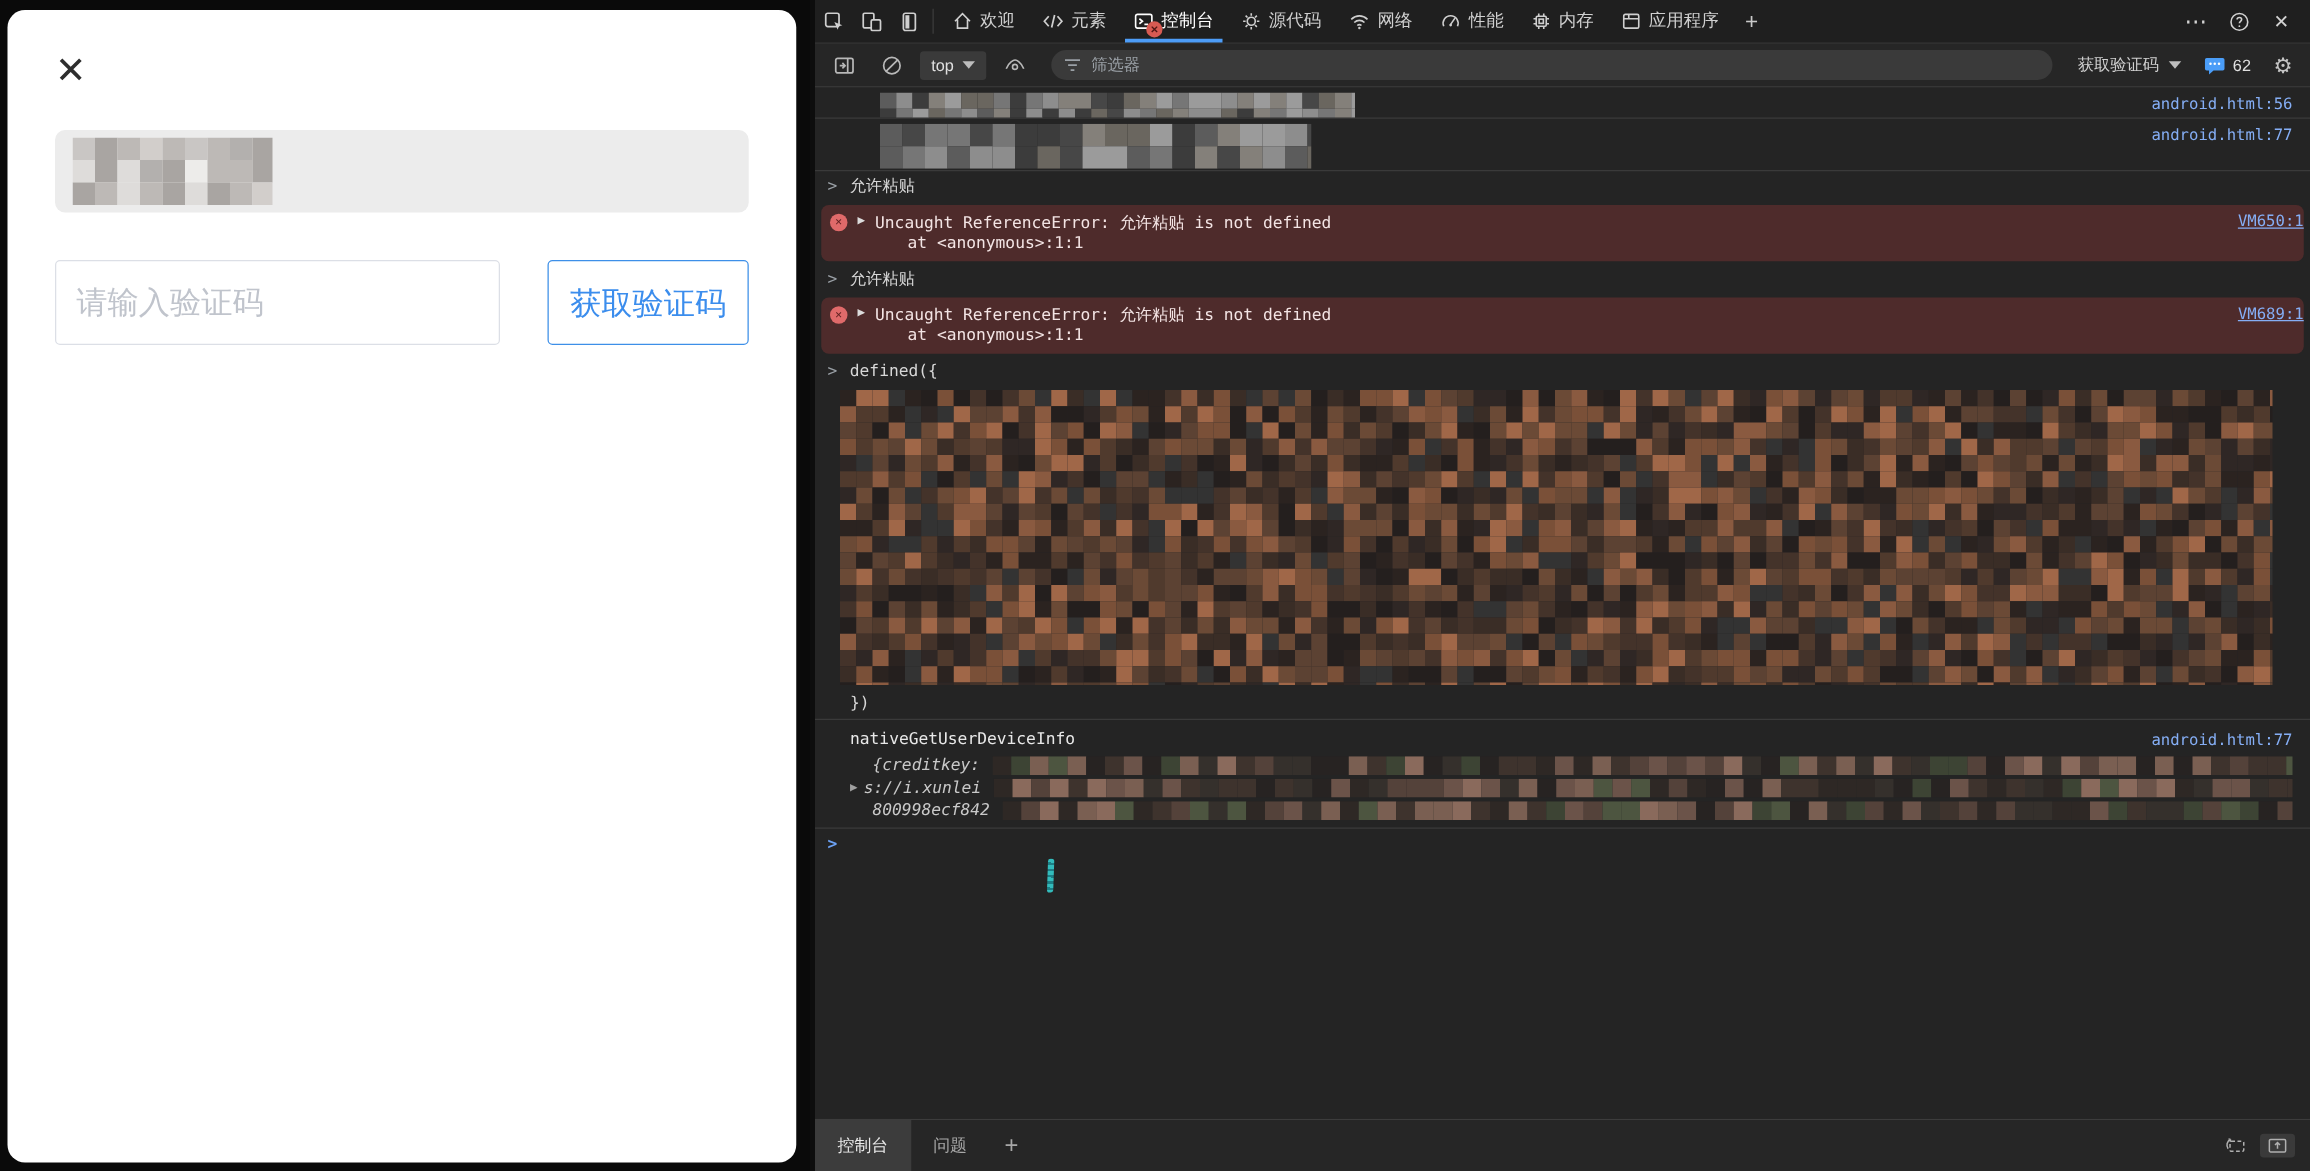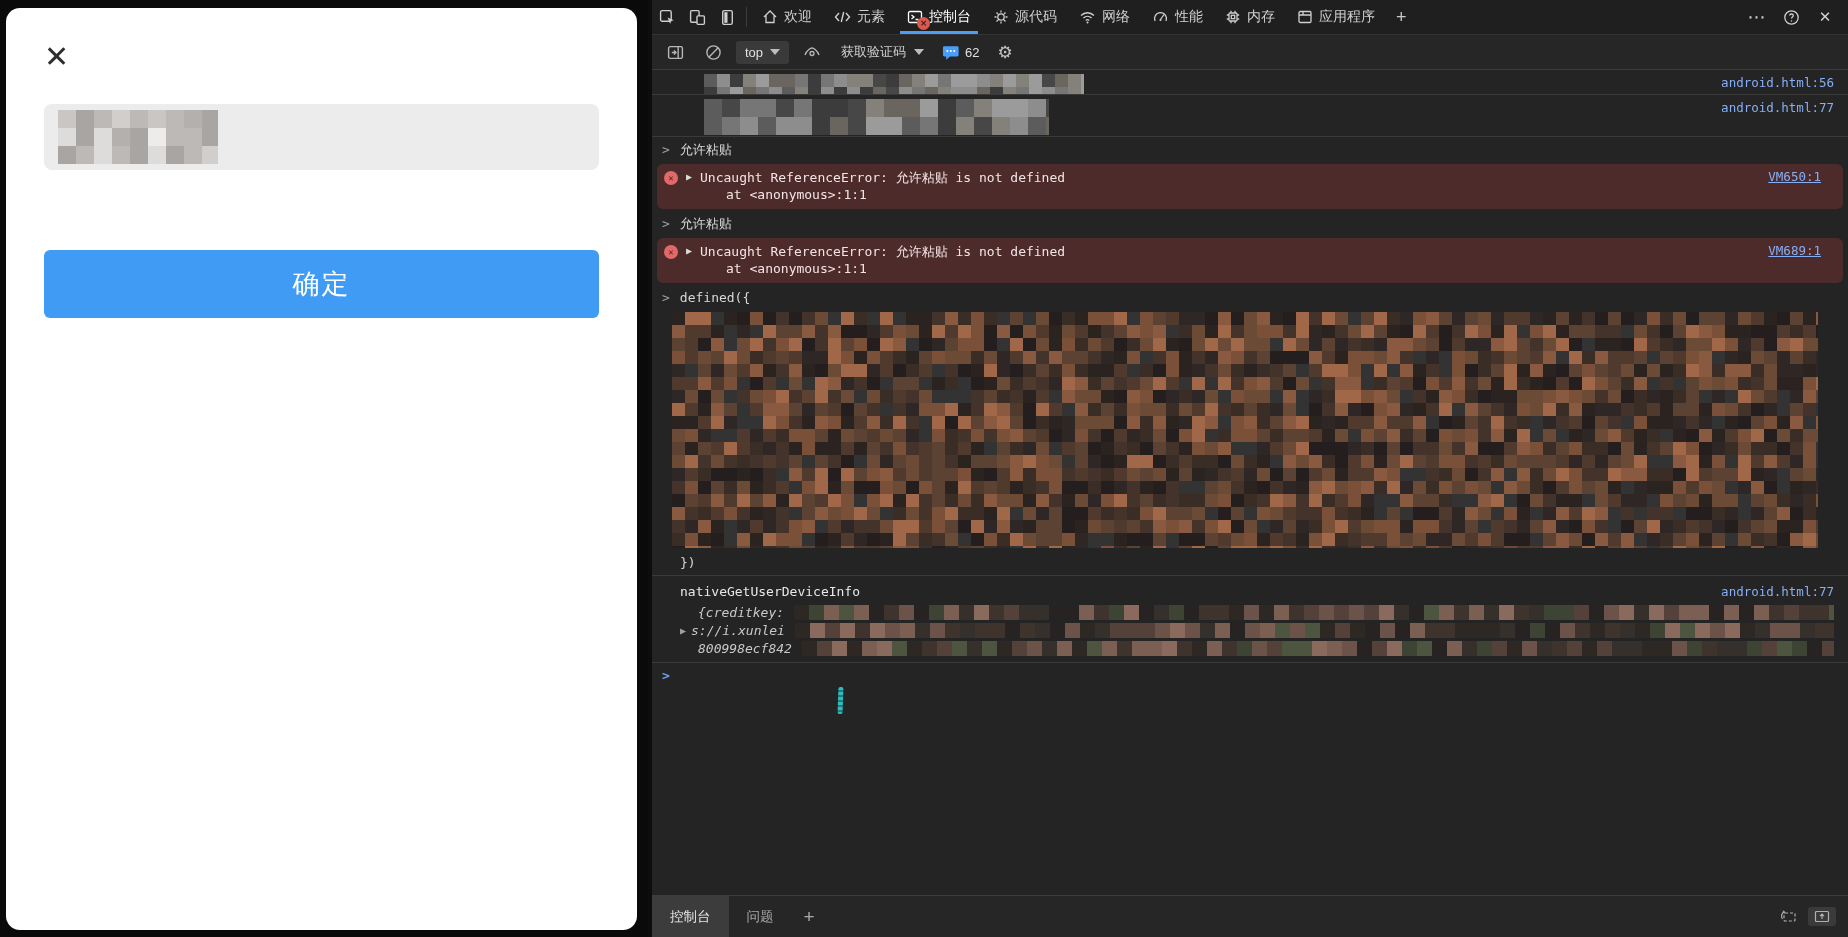--- a/index.html
+++ b/index.html
@@ -77,21 +77,21 @@
   .chev { color:#9aa0a6; margin-right:10px; }
   .prompt-chev { color:#6ca2f5; font-weight:bold; }
   .c-error { margin:2px 5px; background:#4e2b2b; border-radius:6px; padding:5px 8px 7px 7px;
              display:flex; gap:8px; position:relative; }
   .err-icon { flex:0 0 14px; width:14px; height:14px; margin-top:2px; border-radius:50%;
               background:#e06a6a; color:#5c1f1f; font-size:9px; font-weight:bold;
               display:flex; align-items:center; justify-content:center; }
   .err-exp { color:#dcdcdc; font-size:10px; margin-top:2px; cursor:pointer; }
   .err-text { color:#f3e4e4; }
   .err-text .loc { display:block; padding-left:26px; }
-  .c-error .c-link { top:5px; right:22px; }
+  .c-error .c-link { top:5px; right:0; }
   .obj-preview { font-style:italic; color:#c9c9c9; }
   .exp-tri { color:#a0a0a0; font-size:10px; margin-right:5px; cursor:pointer; }
   .ret-arrow { color:#9aa0a6; margin-right:8px; letter-spacing:-2px; }
   .indent1 { padding-left:28px; }
   .indent2 { padding-left:46px; }
   .flexrow { display:flex; align-items:center; }
 
   
   .mosaic { position:relative; overflow:hidden; display:inline-block; vertical-align:middle; }
   .mosaic i { position:absolute; display:block; }
@@ -147,21 +147,24 @@
           <i style="left:18px;top:36px;width:18px;height:18px;background:#bdb9b6"></i>
           <i style="left:36px;top:36px;width:18px;height:18px;background:#dedcda"></i>
           <i style="left:54px;top:36px;width:18px;height:18px;background:#bdb9b6"></i>
           <i style="left:72px;top:36px;width:18px;height:18px;background:#a9a5a2"></i>
           <i style="left:90px;top:36px;width:18px;height:18px;background:#dedcda"></i>
           <i style="left:108px;top:36px;width:18px;height:18px;background:#a9a5a2"></i>
           <i style="left:126px;top:36px;width:18px;height:18px;background:#bdb9b6"></i>
           <i style="left:144px;top:36px;width:18px;height:18px;background:#d2cecb"></i>
         </span>
     </div>
-    <button class="confirm-btn">确定</button>
+    <div class="code-row">
+      <input class="code-input" placeholder="请输入验证码" style="">
+      <button class="get-code-btn">获取验证码</button>
+    </div>
   </div>
 </div>
 
 <div class="devtools">
 
   <div class="dt-tabbar">
     <div class="dt-toolbtn">
       <svg width="17" height="17" viewBox="0 0 16 16" fill="none" stroke="#cfcfcf" stroke-width="1.3">
         <rect x="1.5" y="1.5" width="10" height="10" rx="1.5"></rect>
         <path d="M8 8 L14 10.5 L11.3 11.3 L10.5 14 Z" fill="#cfcfcf" stroke="none"></path>
@@ -292,20 +295,26 @@
     </div>
     <div class="ctx-select">
       <span>top</span>
       <span class="caret-down"></span>
     </div>
     <div class="dt-toolbtn">
       <svg width="18" height="16" viewBox="0 0 18 16" fill="none" stroke="#b8b8b8" stroke-width="1.3">
         <path d="M2 11 C4 5.5 8 4 9 4 C10 4 14 5.5 16 11"></path>
         <circle cx="9" cy="9.5" r="2"></circle>
       </svg>
+    </div>
+    <div class="filter-pill">
+      <svg width="14" height="12" viewBox="0 0 14 12" fill="none" stroke="#9aa0a6" stroke-width="1.4">
+        <path d="M1 2 H13 M3.5 6 H10.5 M5.5 10 H8.5"></path>
+      </svg>
+      <span>筛选器</span>
     </div>
     <div class="level-select">
       <span>获取验证码</span>
       <span class="caret-down"></span>
     </div>
     <div class="issue-counter">
       <svg width="18" height="17" viewBox="0 0 18 17">
         <path d="M2 2 h14 a1.5 1.5 0 0 1 1.5 1.5 v8 a1.5 1.5 0 0 1 -1.5 1.5 h-8 l-4 3.5 v-3.5 h-2 a1.5 1.5 0 0 1 -1.5 -1.5 v-8 A1.5 1.5 0 0 1 2 2 Z" fill="#4a9df8" transform="translate(.5,.5) scale(.92)"></path>
         <circle cx="5.4" cy="7" r="1" fill="#fff"></circle>
           <circle cx="8.8" cy="7" r="1" fill="#fff"></circle>

